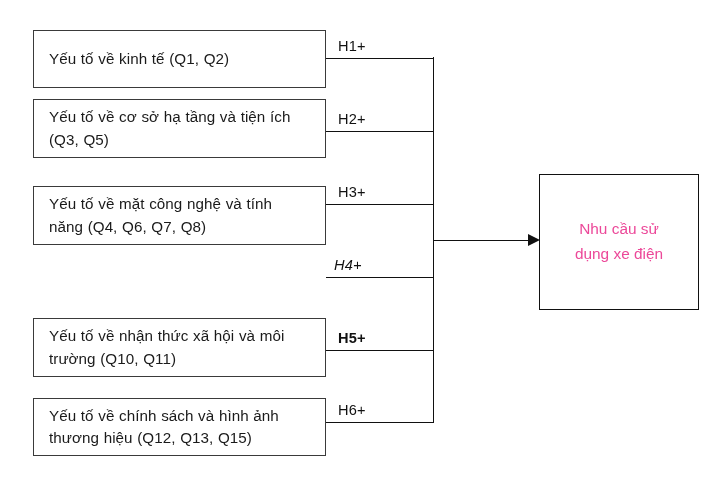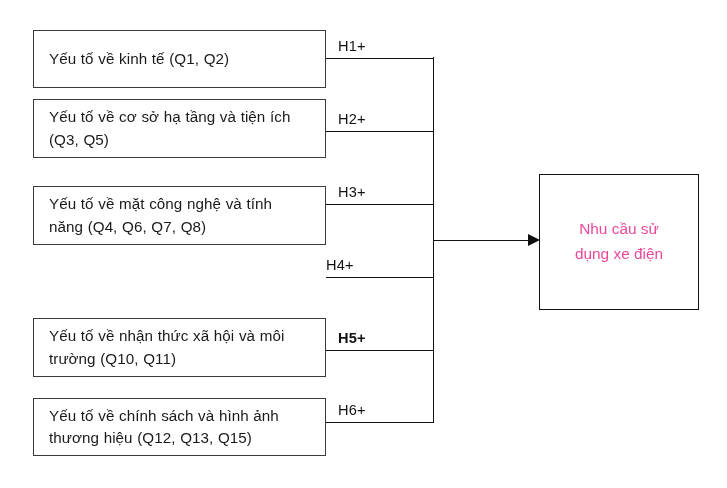--- a/index.html
+++ b/index.html
@@ -118,21 +118,21 @@
   <div class="connector" style="top:58px;"></div>
   <div class="connector" style="top:131px;"></div>
   <div class="connector" style="top:204px;"></div>
   <div class="connector" style="top:277px;"></div>
   <div class="connector" style="top:350px;"></div>
   <div class="connector" style="top:422px;"></div>
 
   <div class="h-label" style="left:338px;top:38px;">H1+</div>
   <div class="h-label" style="left:338px;top:111px;">H2+</div>
   <div class="h-label" style="left:338px;top:184px;">H3+</div>
-  <div class="h-label" style="left:326px;top:257px;">H4+</div>
+  <div class="h-label" style="left:334px;top:257px;font-style:italic;">H4+</div>
   <div class="h-label" style="left:338px;top:330px;font-weight:bold;">H5+</div>
   <div class="h-label" style="left:338px;top:402px;">H6+</div>
 
   <div class="bus" style="top:57px;height:366px;"></div>
 
   <div class="arrow-shaft" style="left:433px;top:240px;width:96px;"></div>
   <div class="arrow-head" style="left:528px;top:234px;"></div>
 
   <div class="target-box" style="left:539px;top:174px;width:160px;height:136px;">
     <div class="target-line">Nhu cầu sử</div>

